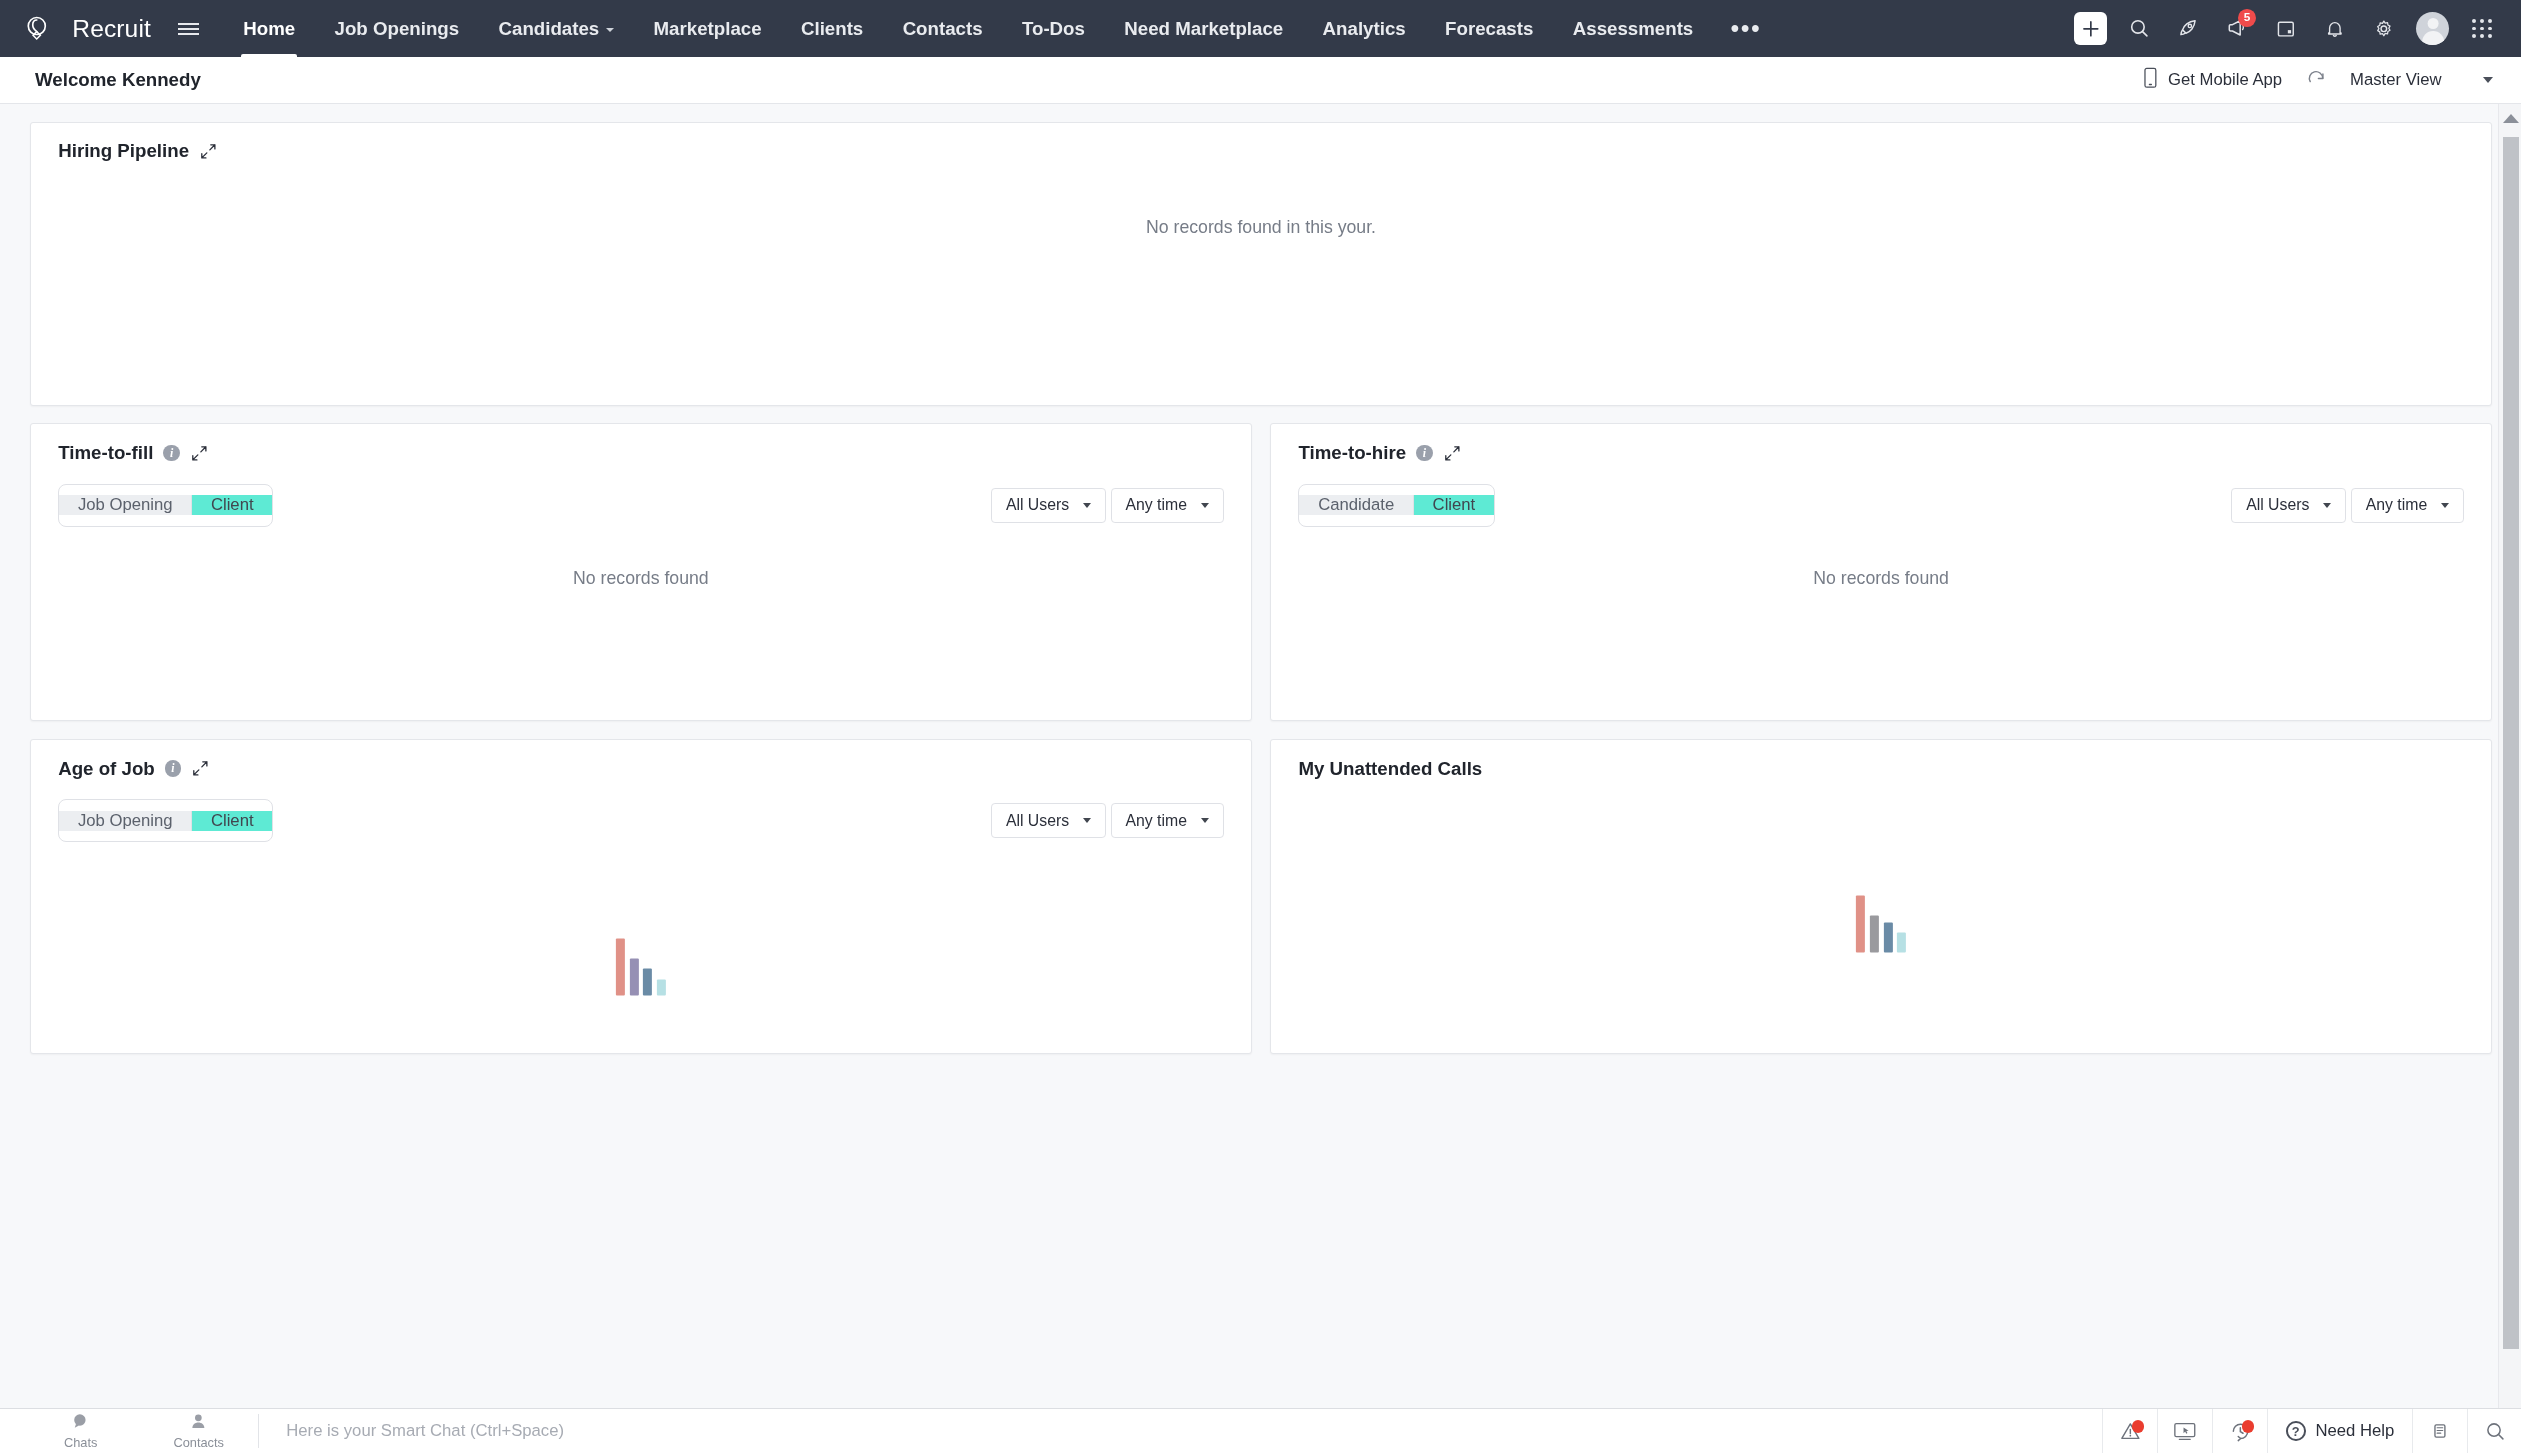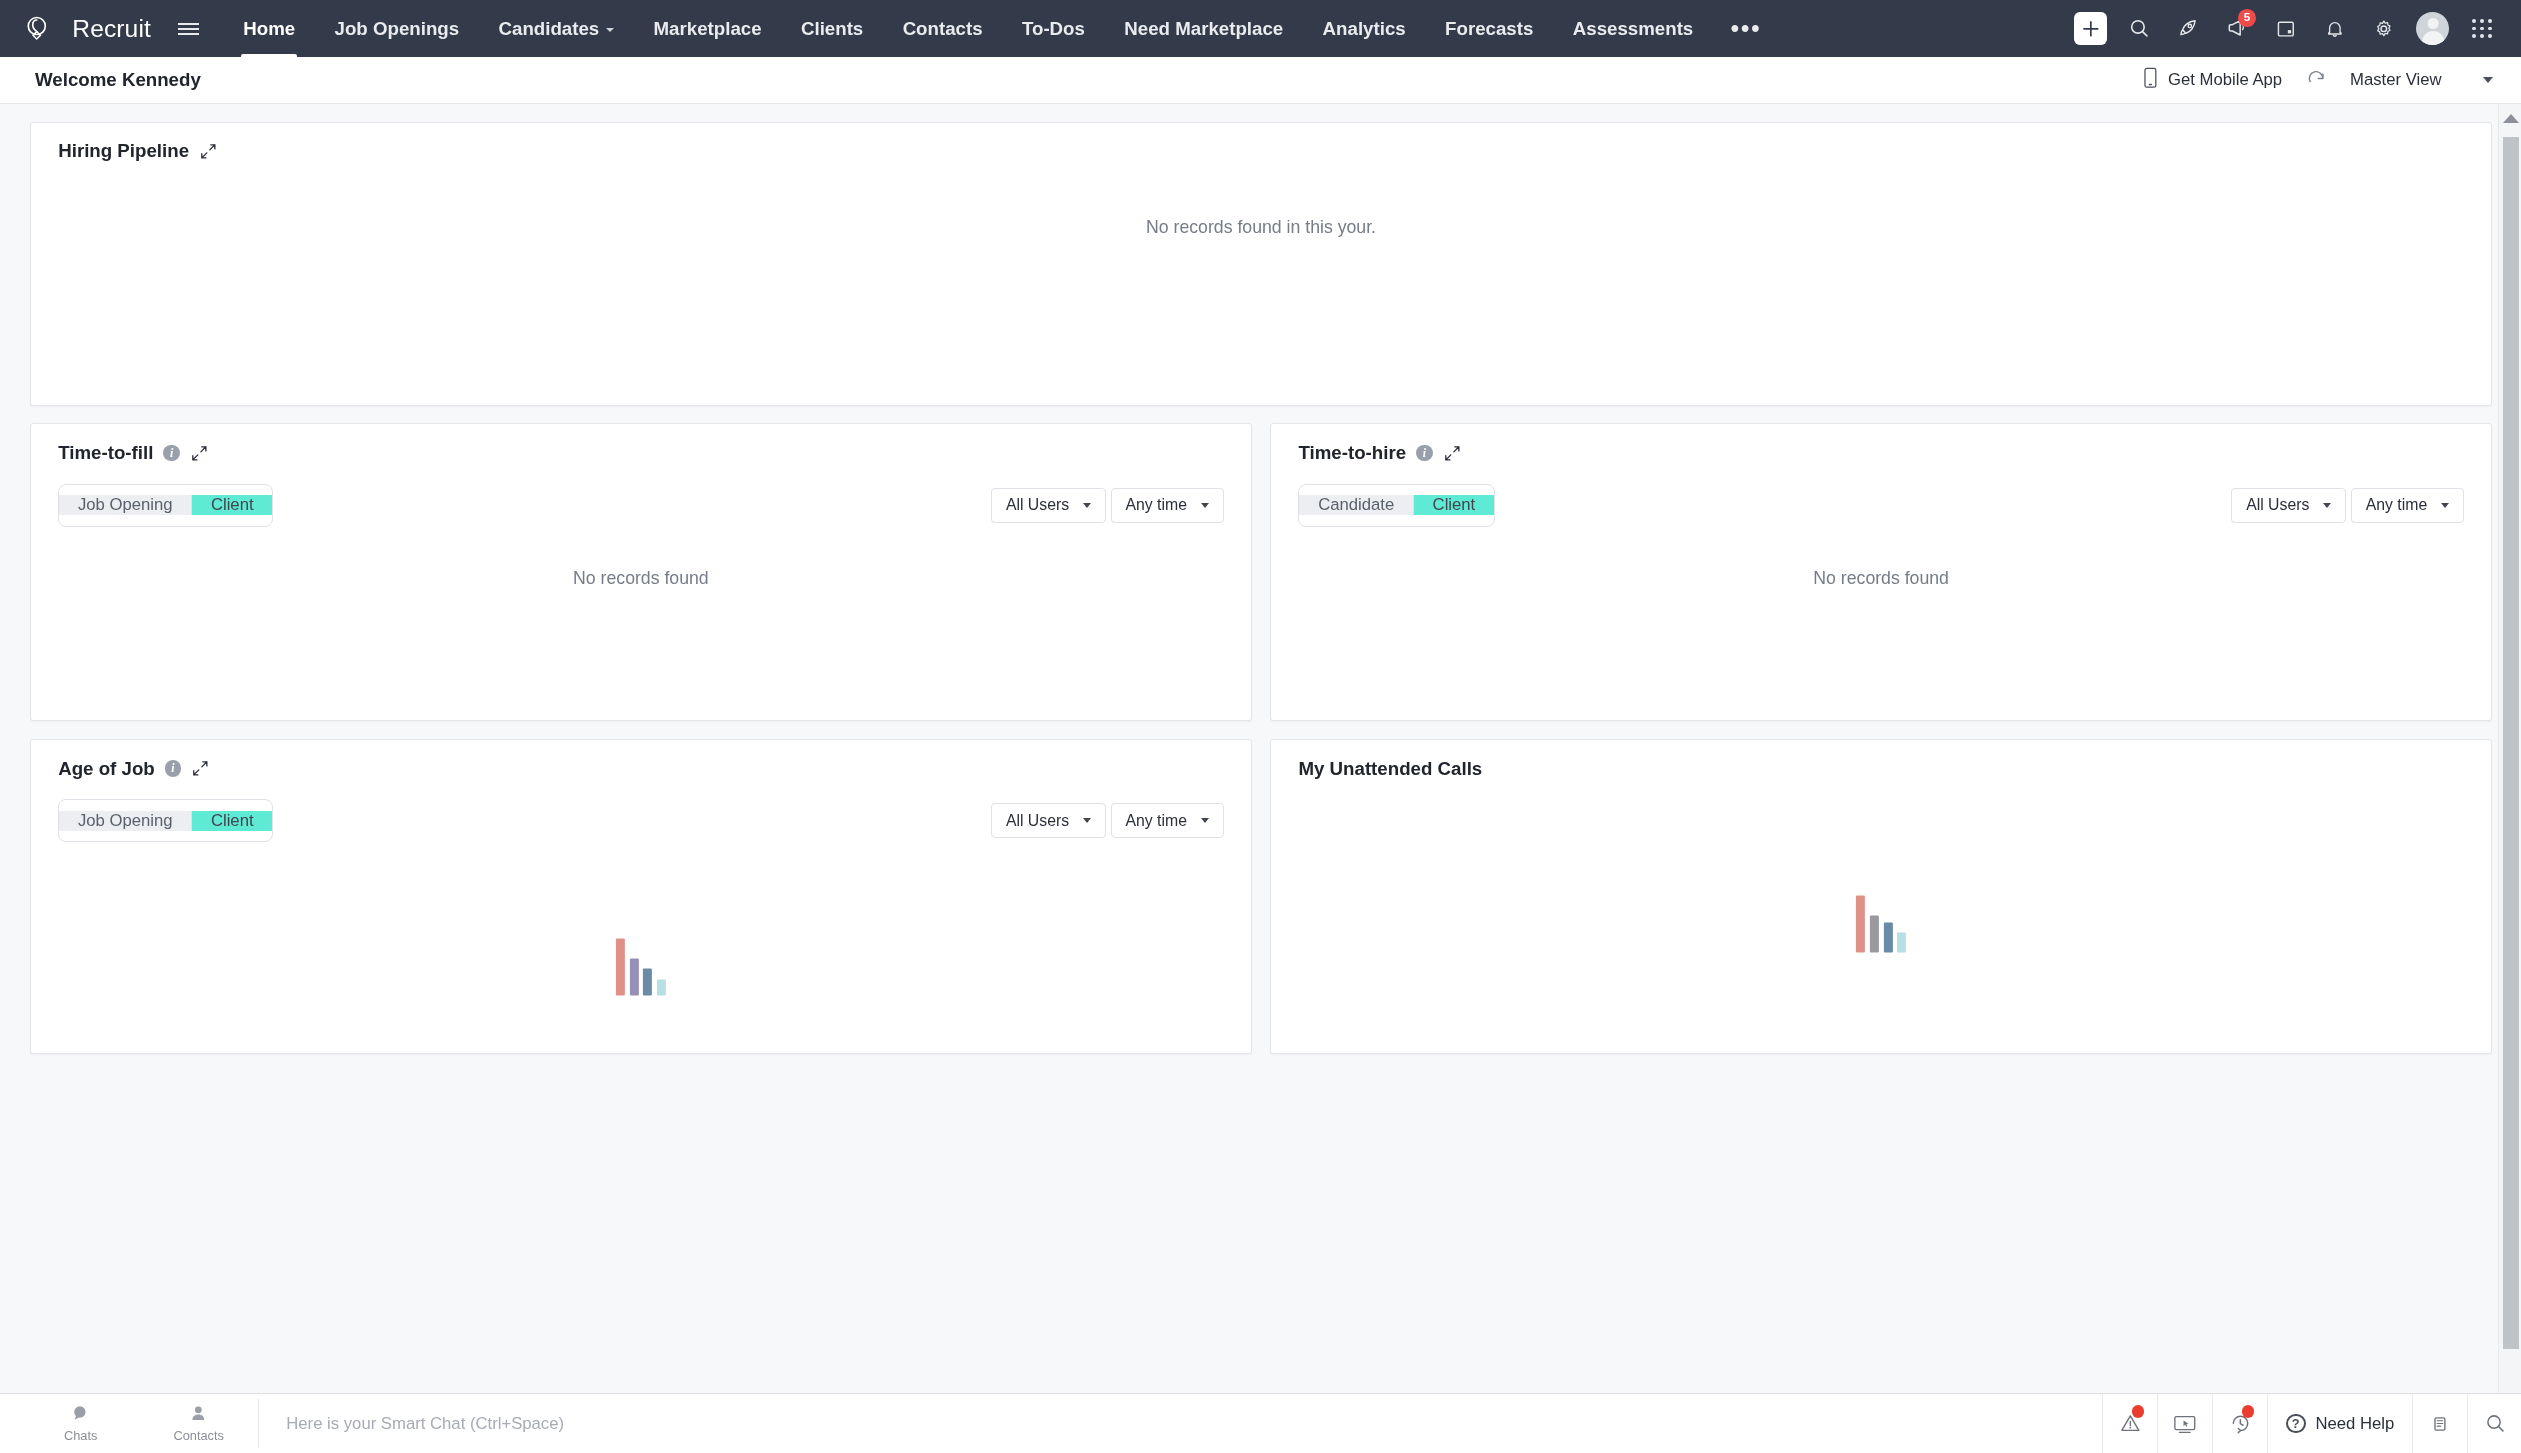--- a/index.html
+++ b/index.html
@@ -191,21 +191,21 @@
     width:0;height:0;border-left:8.9px solid transparent;border-right:8.9px solid transparent;
     border-bottom:9.9px solid #8b9099;
   }
   .sb-thumb {
     position:absolute; top:33px; left:3.9px; width: 15.8px; height: 1212px;
     background:#bfc2c7; border-radius:0;
   }
 
   
   .bottombar {
-    position:absolute; left:0; bottom:0; width:2522px; height:60px;
+    position:absolute; left:0; bottom:0; width:2522px; height:45px;
     background:#ffffff; border-top:1px solid #dcdee2;
     display:flex; align-items:stretch;
   }
   .bb-tab {
     width: 118px; display:flex; flex-direction:column; align-items:center; justify-content:center;
     gap:2px; font-size:12.8px; color:#8a8f98; cursor:pointer;
   }
   .bb-tab.first { margin-left: 21.7px; }
   .bb-sep { width:1px; background:#e2e4e8; margin: 4.9px 0; }
   .smartchat {

